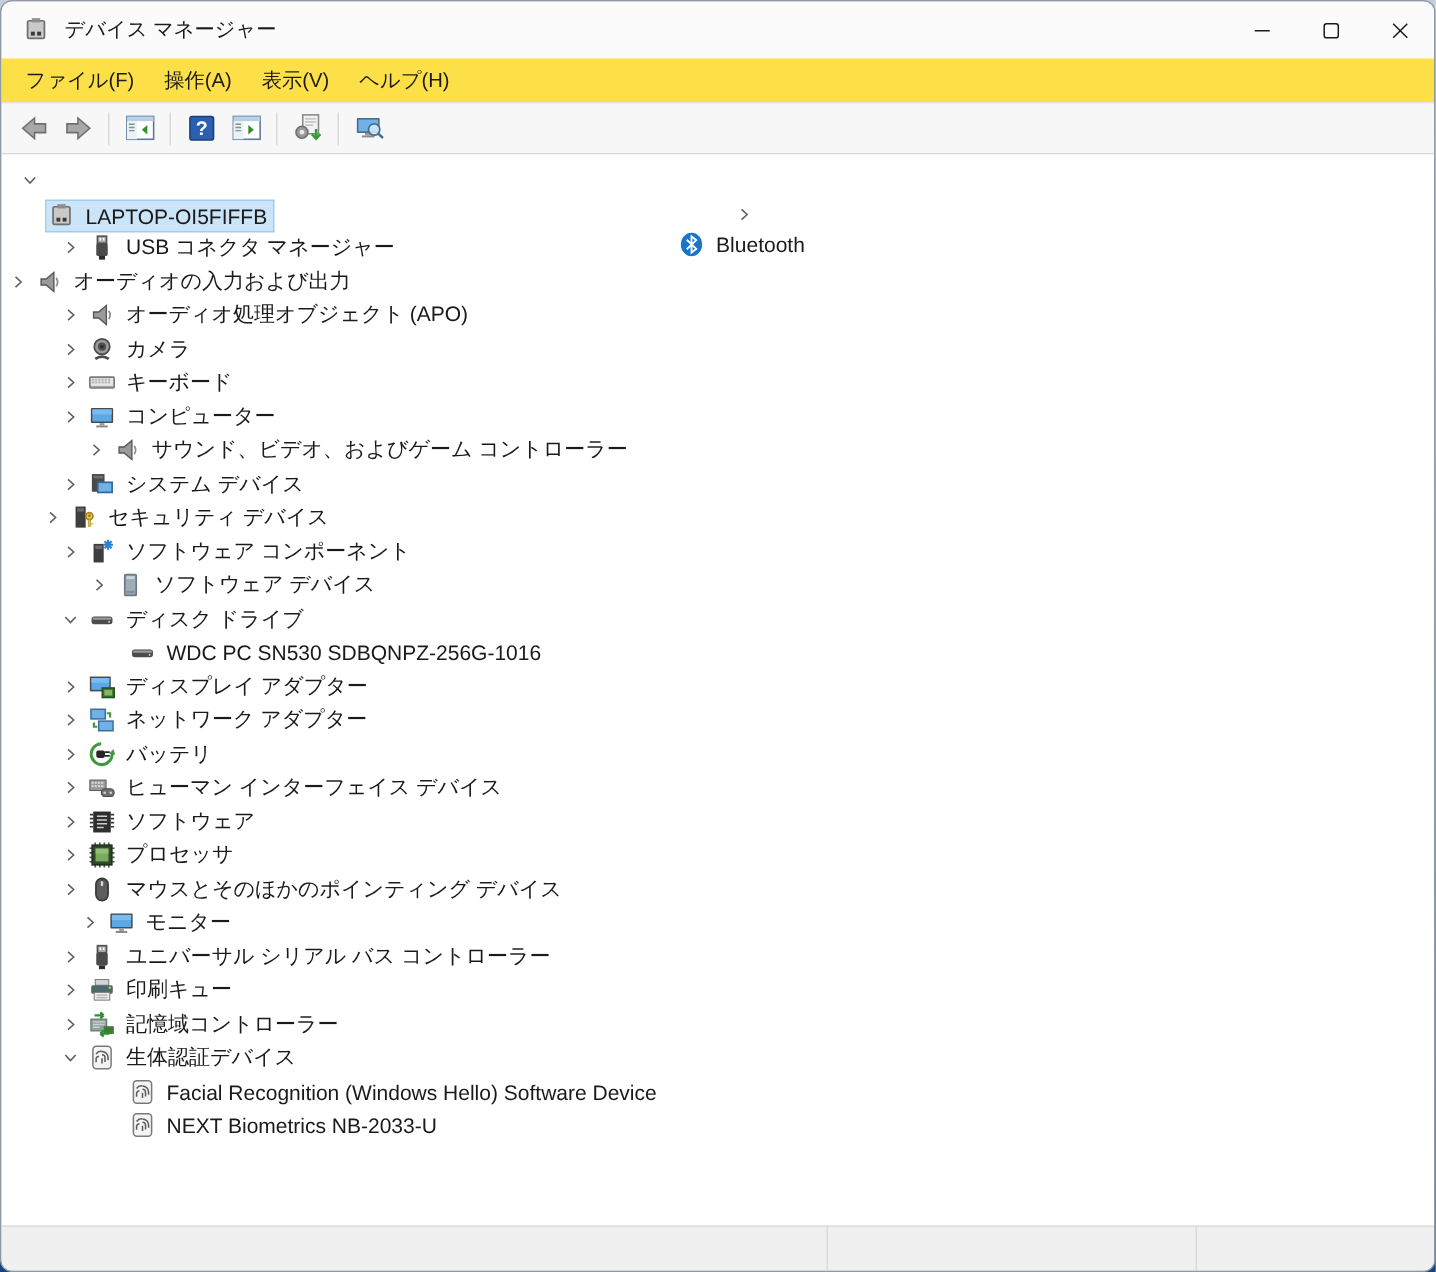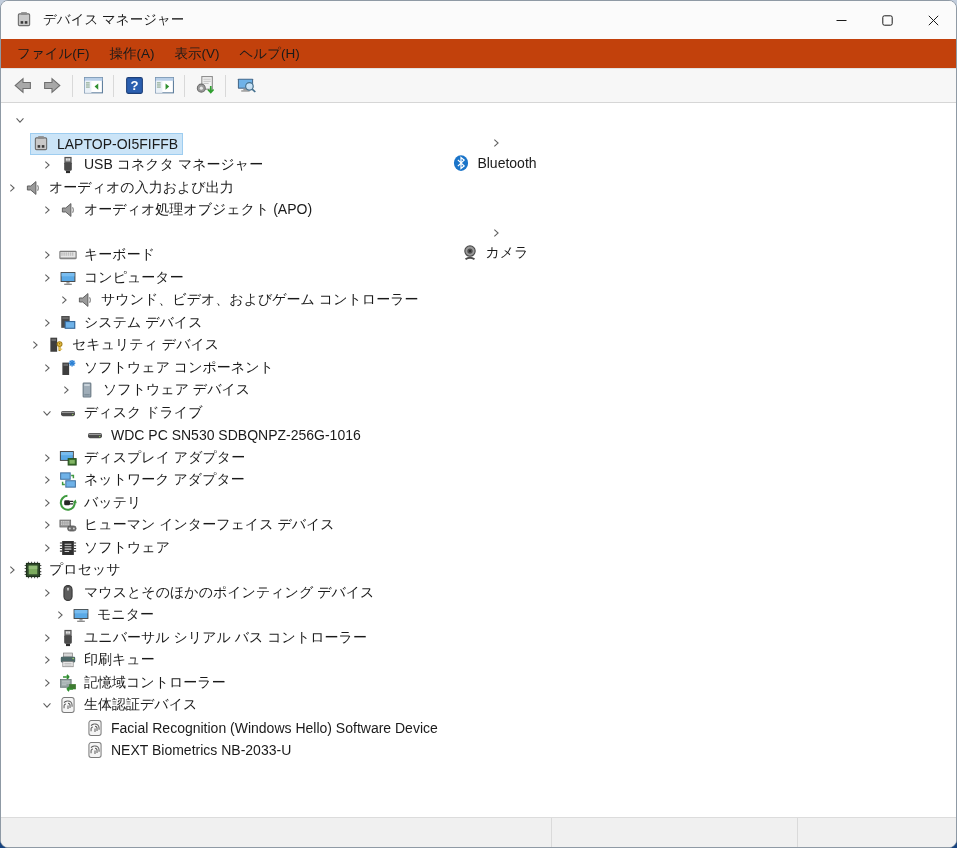--- a/index.html
+++ b/index.html
@@ -8,21 +8,21 @@
   .window{position:absolute;inset:0;display:flex;flex-direction:column;
     border:1px solid #8f9aa5;border-radius:8px;overflow:hidden;background:#fff;box-sizing:border-box;}
   
   .titlebar{height:38px;background:#fbfbfb;display:flex;align-items:center;flex:0 0 auto;}
   .titlebar .app-icon{width:18px;height:18px;margin:0 10px 0 14px;}
   .titlebar .title{font-size:13.5px;color:#1a1a1a;flex:1;}
   .win-controls{display:flex;height:100%;}
   .win-btn{width:46px;height:100%;display:flex;align-items:center;justify-content:center;border:none;background:transparent;cursor:pointer;}
   .win-btn svg{display:block;}
   
-  .menubar{height:29px;background:#c2410c;border-bottom:1px solid #e3e3e3;display:flex;align-items:center;padding-left:6px;flex:0 0 auto;}
+  .menubar{height:29px;background:#fde047;border-bottom:1px solid #e3e3e3;display:flex;align-items:center;padding-left:6px;flex:0 0 auto;}
   .menu-item{font-size:13.5px;color:#1a1a1a;padding:3px 10px;border-radius:3px;cursor:default;}
   
   .toolbar{height:33px;background:#f7f7f7;border-bottom:1px solid #d6d6d6;display:flex;align-items:center;padding-left:6px;flex:0 0 auto;}
   .tool-btn{width:28px;height:26px;display:flex;align-items:center;justify-content:center;border:none;background:transparent;padding:0;margin:0 1px;cursor:pointer;border-radius:3px;}
   .tool-btn svg{width:21px;height:21px;display:block;}
   .tool-sep{width:1px;height:22px;background:#d9d9d9;margin:0 5px;}
   
   .content{flex:1 1 auto;background:#fff;overflow:hidden;padding-top:6px;}
   .tree-row{height:22.5px;display:flex;align-items:center;cursor:default;}
   .chev{width:22px;height:22px;display:flex;align-items:center;justify-content:center;flex:0 0 auto;}
@@ -237,21 +237,21 @@
     <span class="row-body">
       <span class="node-icon">
             <svg xmlns="http://www.w3.org/2000/svg" viewBox="0 0 16 16">
               <path d="M3 6.2 h3 L10.6 2.3 v11.4 L6 9.8 H3 z" fill="#9a9a9a" stroke="#565656" stroke-width="0.8"></path>
               <path d="M12 5.5 q1.6 2.5 0 5" stroke="#8a8a8a" fill="none" stroke-width="1"></path>
             </svg>
           </span>
       <span class="node-label">オーディオ処理オブジェクト (APO)</span>
     </span>
   </div>
-      <div class="tree-row" style="padding-left: 35px; flex-direction: column;">
+      <div class="tree-row" style="padding-left: 35px;">
     <span class="chev">
           <svg viewBox="0 0 16 16">
             <path d="M5.8 3.4 L10.8 8 L5.8 12.6" fill="none" stroke="#5f5f5f" stroke-width="1.4"></path>
           </svg>
         </span>
     <span class="row-body">
       <span class="node-icon">
             <svg xmlns="http://www.w3.org/2000/svg" viewBox="0 0 16 16">
               <circle cx="8" cy="6.3" r="4.6" fill="#9a9a9a" stroke="#4a4a4a"></circle>
               <circle cx="8" cy="6.3" r="2.4" fill="#4f4f4f"></circle>
@@ -532,21 +532,21 @@
               </g>
               <rect x="2.8" y="1.8" width="10.4" height="12.4" fill="#2e2e2e"></rect>
               <g stroke="#cfcfcf" stroke-width="0.9">
                 <path d="M5 4.6 h6 M5 6.8 h6 M5 9 h6 M5 11.2 h4"></path>
               </g>
             </svg>
           </span>
       <span class="node-label">ソフトウェア</span>
     </span>
   </div>
-      <div class="tree-row" style="">
+      <div class="tree-row" style="padding-left: 35px;">
     <span class="chev">
           <svg viewBox="0 0 16 16">
             <path d="M5.8 3.4 L10.8 8 L5.8 12.6" fill="none" stroke="#5f5f5f" stroke-width="1.4"></path>
           </svg>
         </span>
     <span class="row-body">
       <span class="node-icon">
             <svg xmlns="http://www.w3.org/2000/svg" viewBox="0 0 16 16">
               <g stroke="#555" stroke-width="1">
                 <path d="M4 2.2 v-1.6 M6.7 2.2 v-1.6 M9.4 2.2 v-1.6 M12 2.2 v-1.6 M4 13.8 v1.6 M6.7 13.8 v1.6 M9.4 13.8 v1.6 M12 13.8 v1.6 M2.2 4 h-1.6 M2.2 6.7 h-1.6 M2.2 9.4 h-1.6 M2.2 12 h-1.6 M13.8 4 h1.6 M13.8 6.7 h1.6 M13.8 9.4 h1.6 M13.8 12 h1.6"></path>

